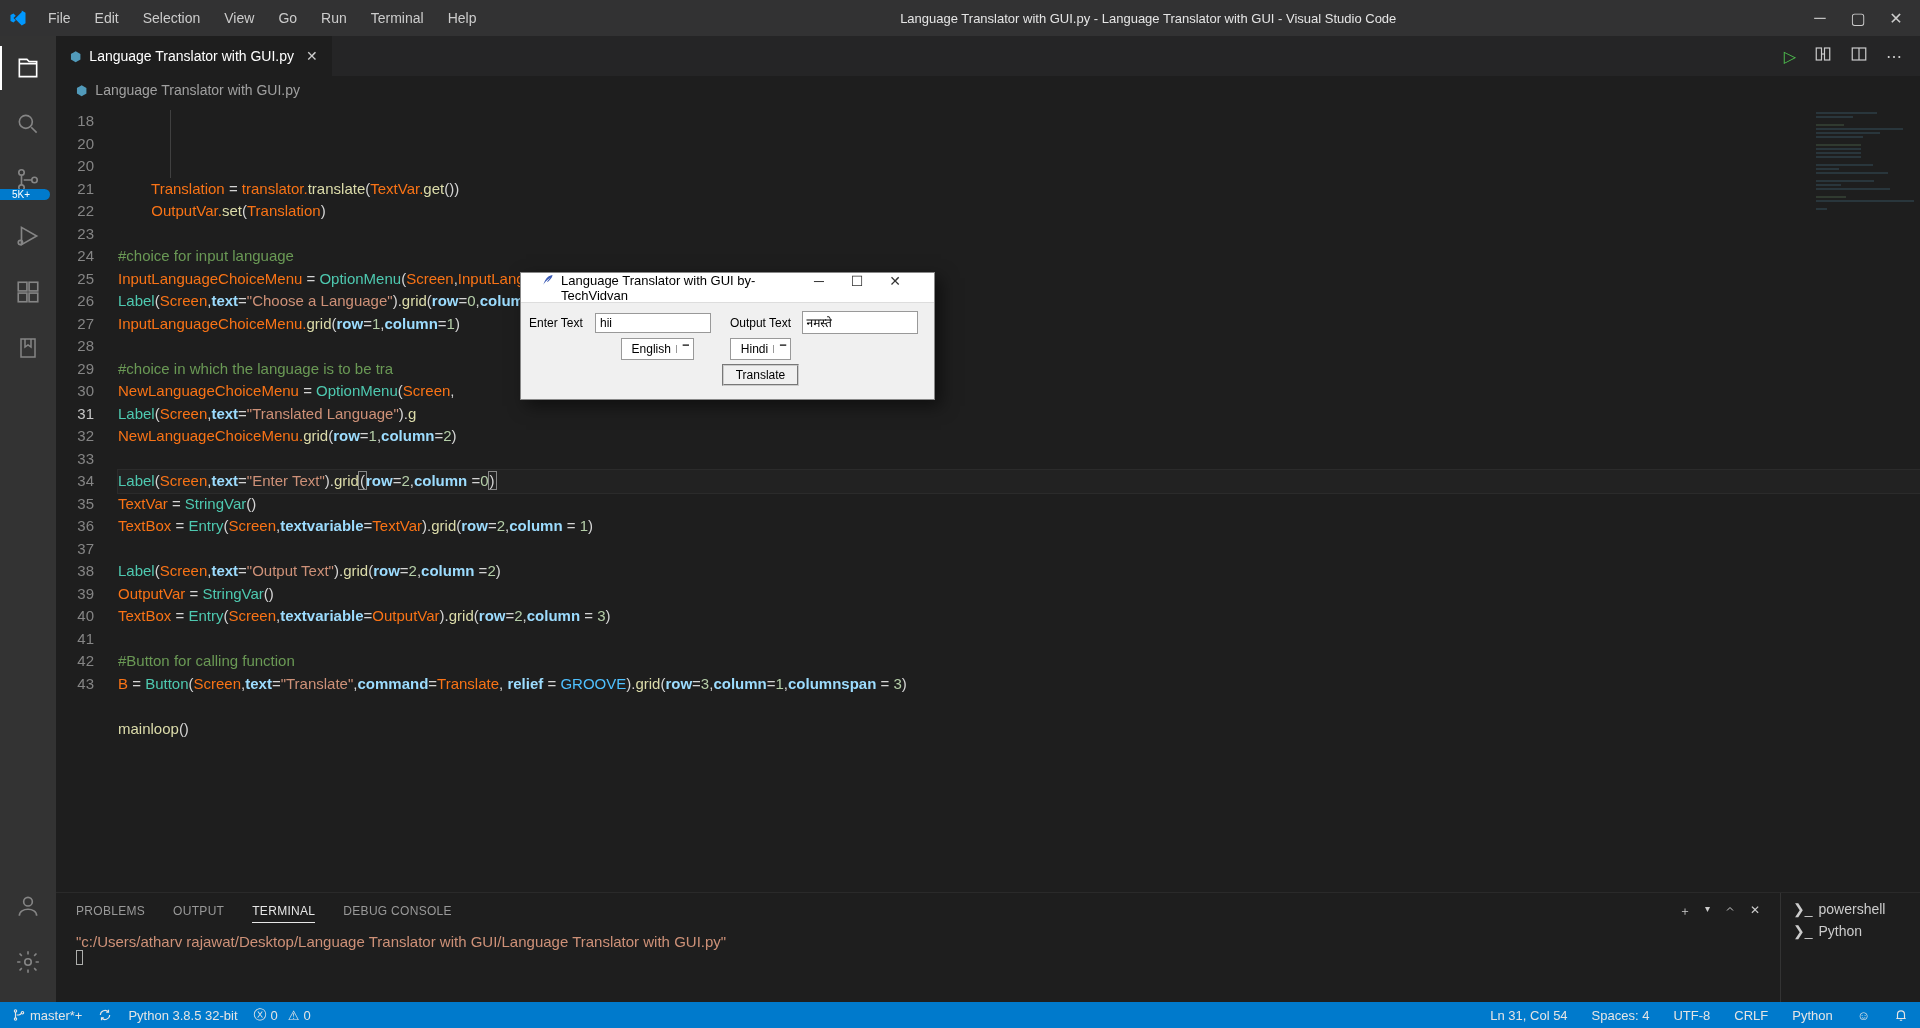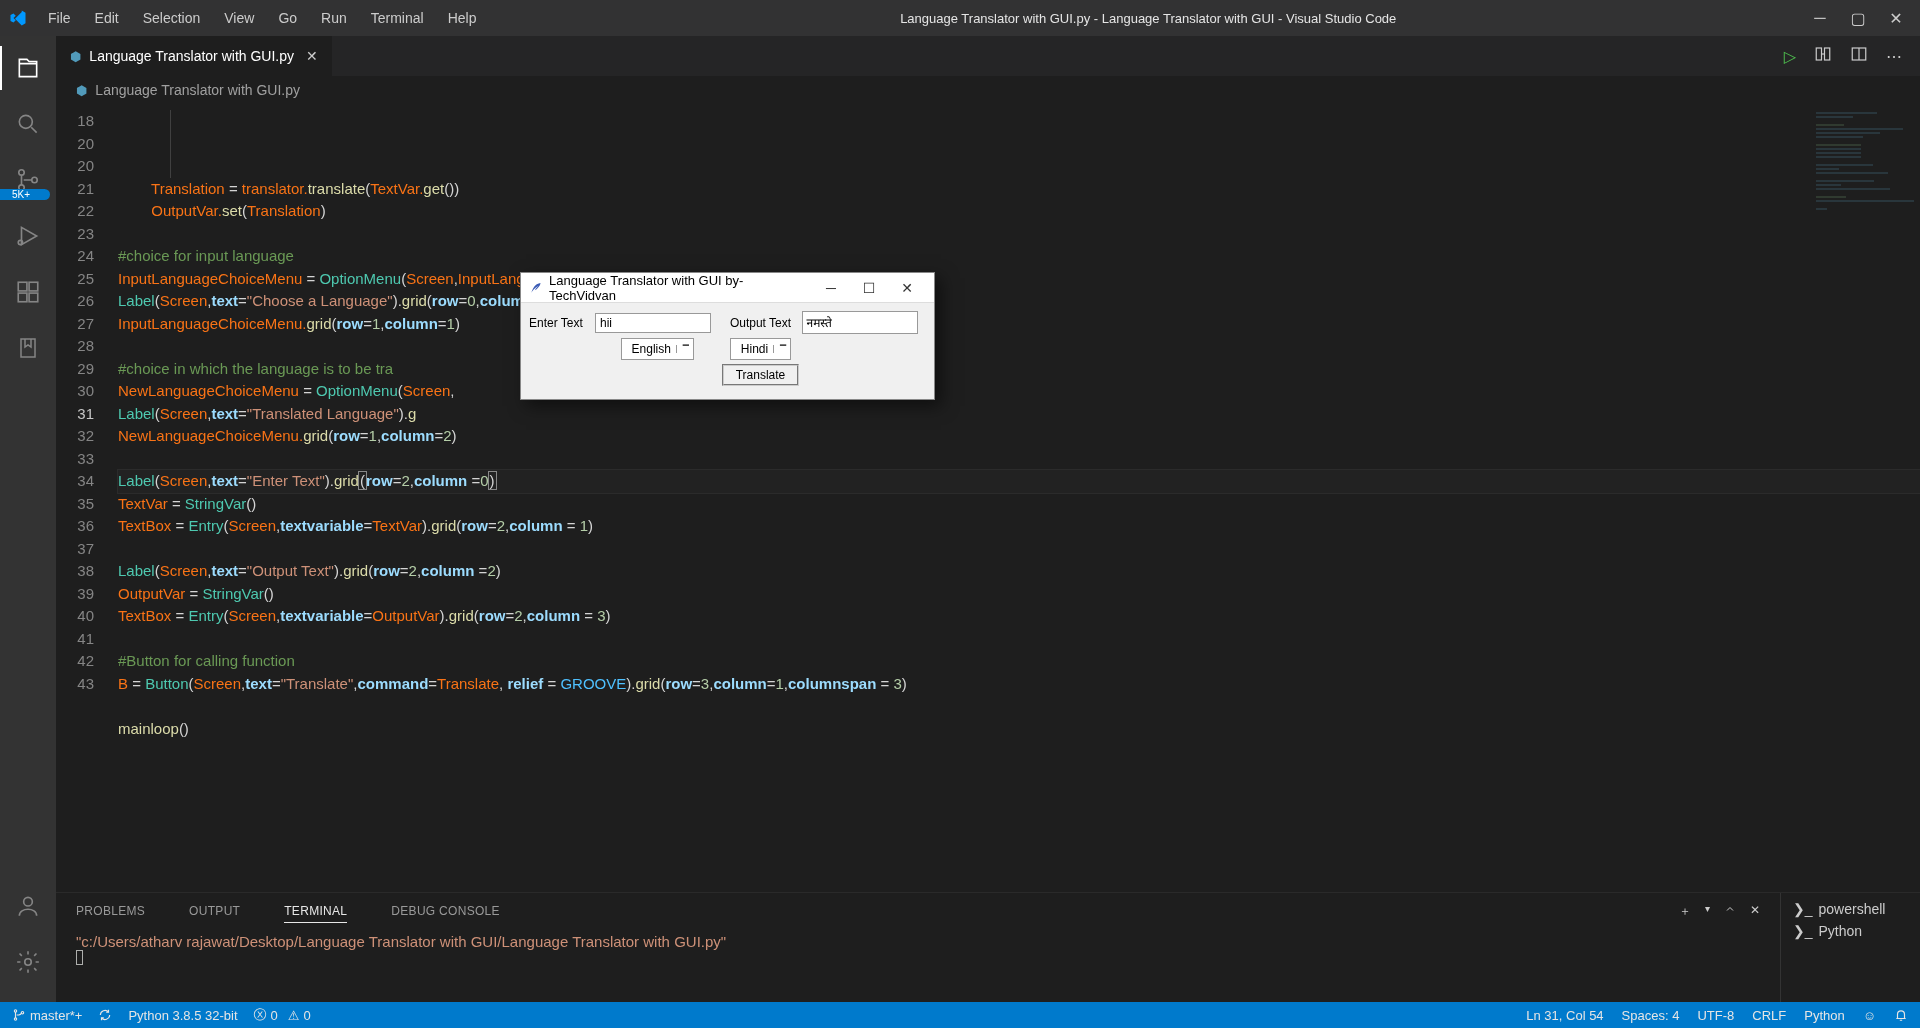--- a/index.html
+++ b/index.html
@@ -58,38 +58,38 @@
 .bracket-hl { border: 1px solid #888; padding: 0 1px; margin: 0 -1px; }
 
 
 .minimap { position: absolute; right: 0; top: 0; width: 110px; height: 200px; background: transparent; padding: 8px 6px; }
 .minimap .mm-line { height: 2px; margin-bottom: 2px; background: #3a5a6a; opacity: 0.4; }
 .minimap .mm-cmt { background: #4a634a; }
 
 
 .panel { height: 110px; background: #1e1e1e; border-top: 1px solid #2a2a2a; display: flex; }
 .panel-left { flex: 1; display: flex; flex-direction: column; }
-.panel-tabs { height: 36px; display: flex; align-items: center; padding: 0 20px; gap: 44px; color: #999; font-size: 12px;}
+.panel-tabs { height: 36px; display: flex; align-items: center; padding: 0 20px; gap: 28px; color: #999; font-size: 12px;}
 .panel-tabs .ptab { cursor: pointer; padding: 4px 0; letter-spacing: 0.3px; }
 .panel-tabs .ptab.active { color: #e7e7e7; border-bottom: 1px solid #e7e7e7; }
 .panel-tabs .pright { margin-left: auto; display: flex; gap: 14px; color: #cccccc; }
 .panel-body { flex: 1; padding: 4px 20px; font-family: Consolas, 'Courier New', monospace; font-size: 15px; color: #d4d4d4; }
 .panel-body .term-line { white-space: pre; }
 .panel-body .cursor { display: inline-block; width: 7px; height: 15px; border: 1px solid #aeafad; }
 .panel-side { width: 140px; border-left: 1px solid #333; padding: 8px 12px; font-size: 14px; color: #cccccc; }
 .panel-side .ps-row { display: flex; align-items: center; gap: 6px; margin-bottom: 6px;}
 
 
 .statusbar { position: absolute; left: 0; right: 0; bottom: 0; height: 26px; background: #007acc; color: #e5e5e5; display: flex; align-items: center; padding: 0 12px; font-size: 13px; gap: 16px; }
 .statusbar .sb-item { display: flex; align-items: center; gap: 4px; cursor: pointer; }
-.statusbar .sb-right { margin-left: auto; display: flex; gap: 18px; justify-content: center; }
+.statusbar .sb-right { margin-left: auto; display: flex; gap: 24px; justify-content: center; }
 
 
 .popup { position: absolute; left: 520px; top: 272px; width: 415px; height: 128px; background: #f0f0f0; border: 1px solid #888; box-shadow: 6px 6px 16px rgba(0,0,0,0.5); color: #000; font-family: Tahoma, sans-serif; font-size: 12px; z-index: 100; }
-.popup .p-title { height: 30px; background: #fff; display: flex; align-items: center; padding: 0 8px; border-bottom: 1px solid #ddd; }
+.popup .p-title { height: 30px; background: #fff; display: flex; padding: 0 20px; border-bottom: 1px solid #ddd; }
 .popup .p-title .p-icon { width: 14px; height: 14px; margin-right: 6px; }
 .popup .p-title .p-txt { flex: 1; font-size: 13px; }
 .popup .p-title .p-wc { width: 38px; text-align: center; font-size: 14px; color: #333; cursor: pointer; }
 .popup .p-body { padding: 6px 4px; }
 .popup table { width: 100%; border-collapse: collapse; }
 .popup td { padding: 2px 4px; vertical-align: middle; }
 .popup .p-label { font-size: 12px; }
 .popup .p-select { display: inline-block; border: 1px solid #999; background: #fff; padding: 3px 22px 3px 10px; position: relative; font-size: 12px; }
 .popup .p-select::after { content: ''; position: absolute; right: 6px; top: 6px; width: 10px; height: 8px; border-left: 1px solid #999; }
 .popup .p-select .p-arrow { position: absolute; right: 4px; top: 6px; font-size: 8px; }

